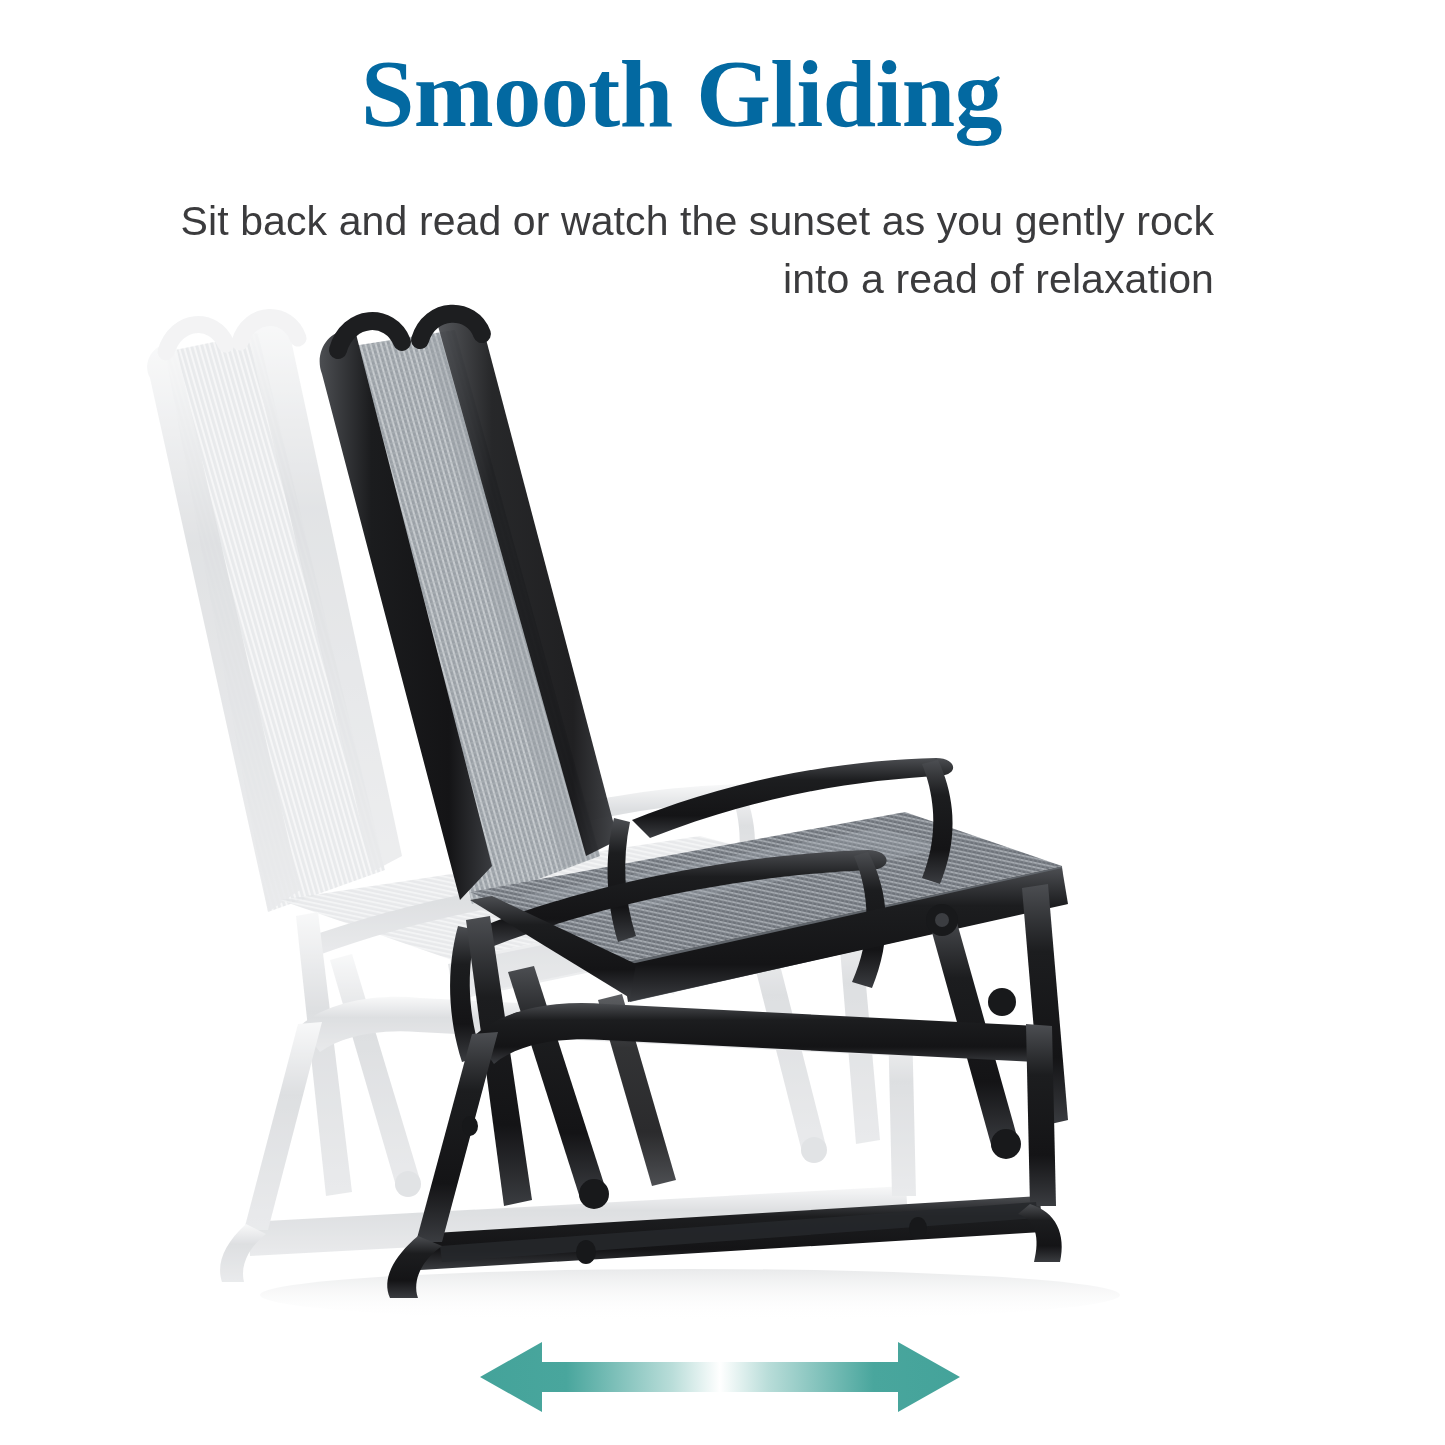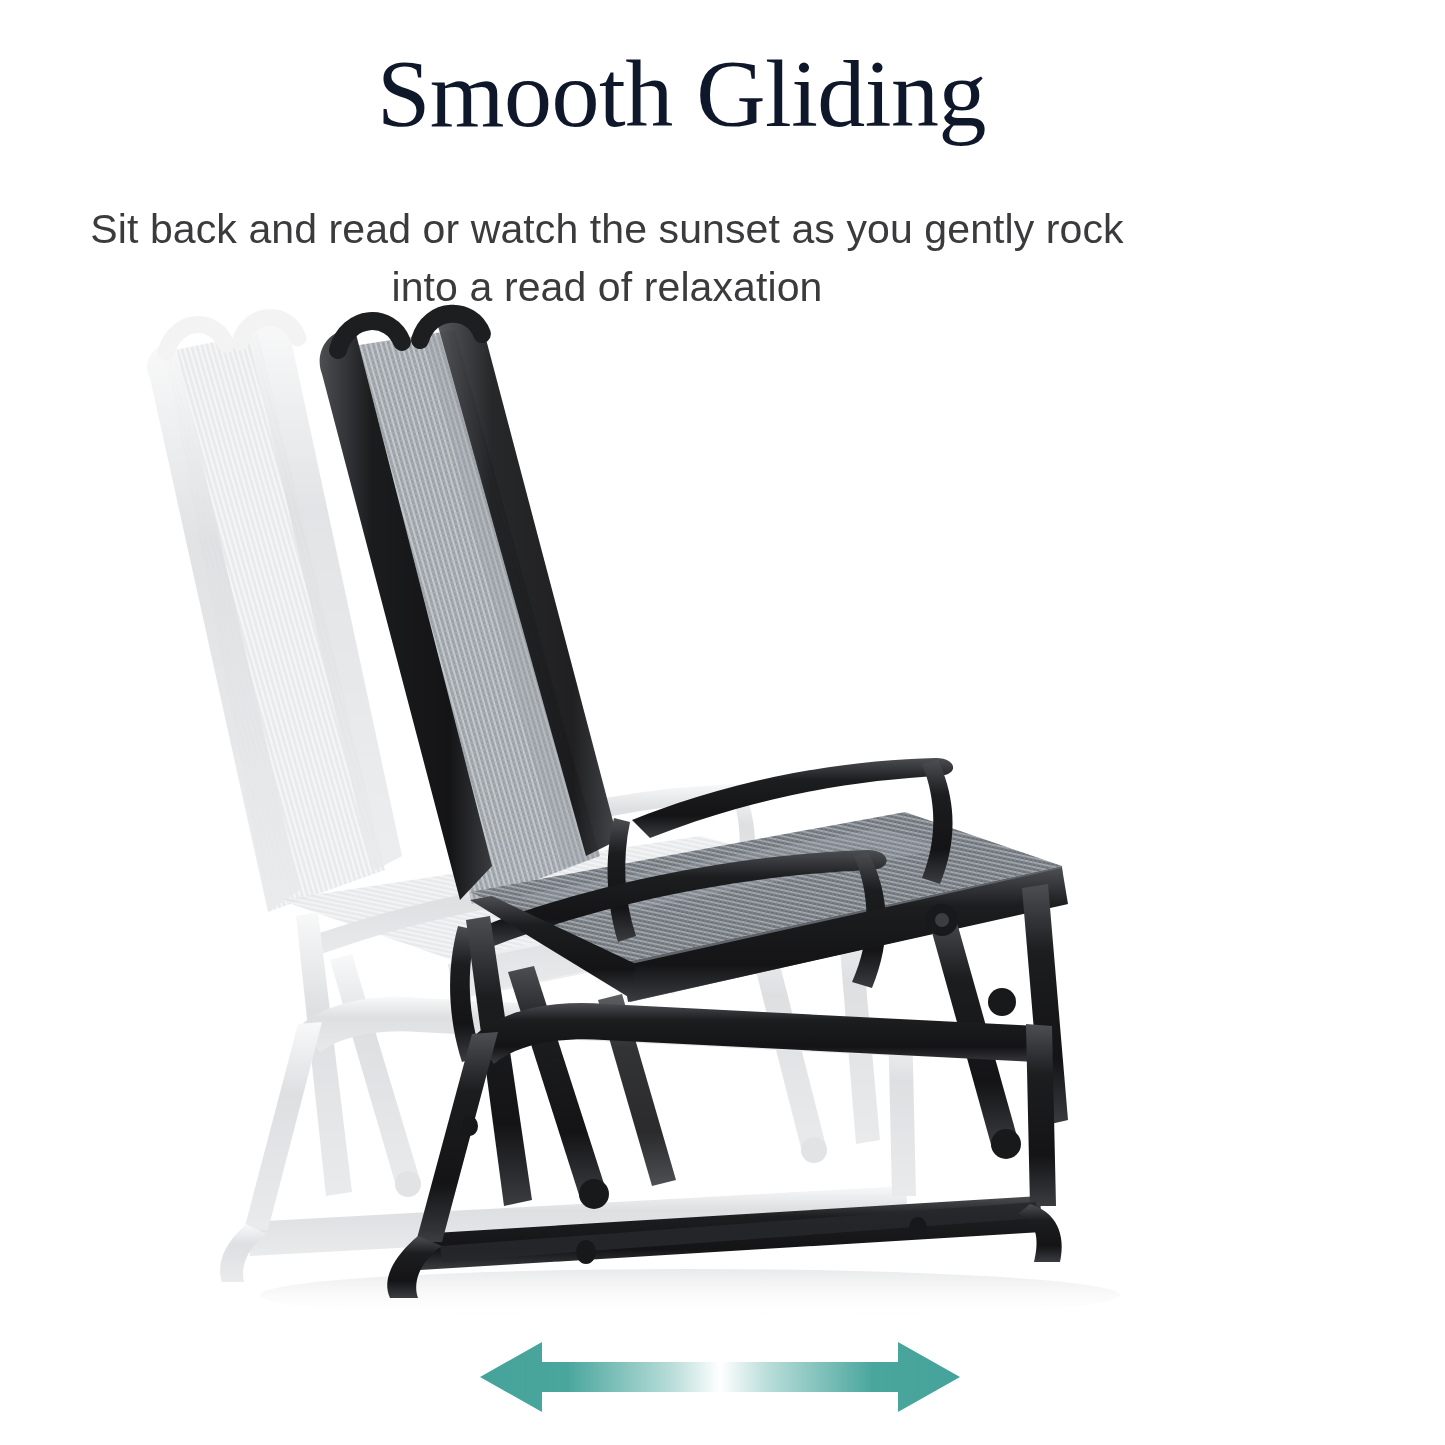--- a/index.html
+++ b/index.html
@@ -5,26 +5,26 @@
   html,body{margin:0;padding:0;background:#ffffff;}
   body{width:1445px;height:1445px;overflow:hidden;
        font-family:"Liberation Sans",sans-serif;}
   .stage{position:relative;width:1445px;height:1445px;background:#fff;}
 
   
   .headline{
     position:absolute;left:0;top:46px;width:1363px;
     text-align:center;
     font-family:"Liberation Serif","DejaVu Serif",serif;
-    font-size:96px;line-height:1.0;font-weight:400;
-    color:#0f172a;letter-spacing:-0.5px;
+    font-size:96px;line-height:1.0;font-weight:700;
+    color:#0369a1;letter-spacing:-0.5px;
   }
   .subhead{
-    position:absolute;left:0;top:200px;width:1214px;
-    text-align:center;
+    position:absolute;left:0;top:192px;width:1214px;
+    text-align:right;
     font-family:"Liberation Sans",sans-serif;
     font-size:41px;line-height:58px;font-weight:300;
     color:#3b3b3d;letter-spacing:0.1px;
   }
   .subhead .ln{display:block;}
 
   
   .photo{position:absolute;left:0;top:300px;width:1445px;height:1020px;}
   .photo svg{display:block;width:100%;height:100%;}
 

